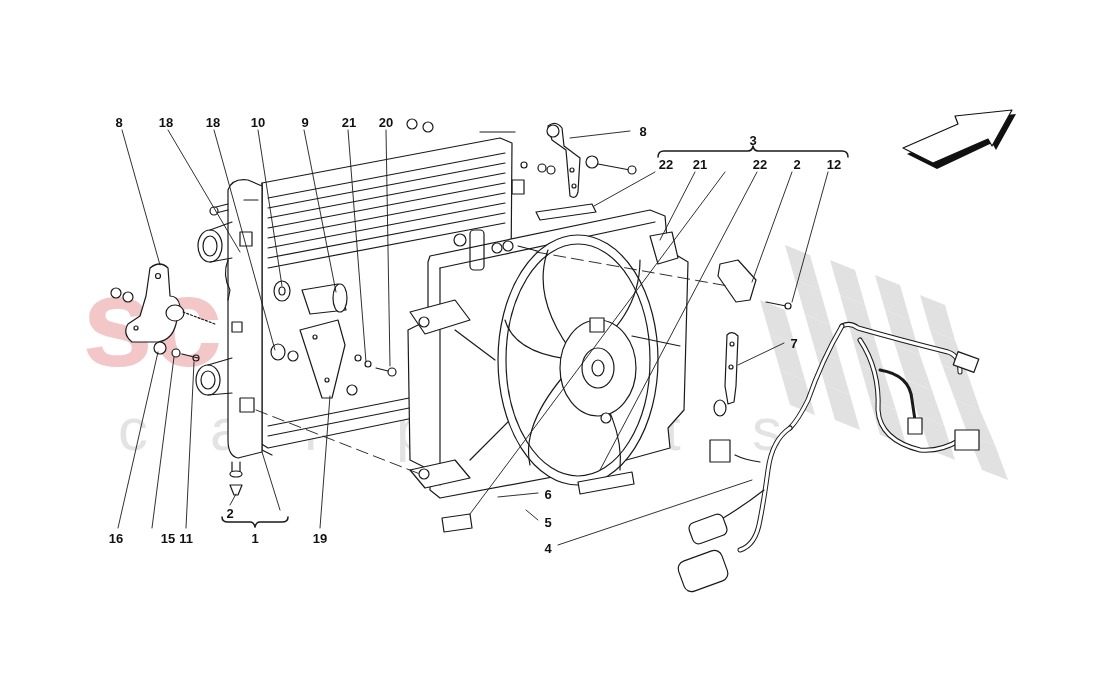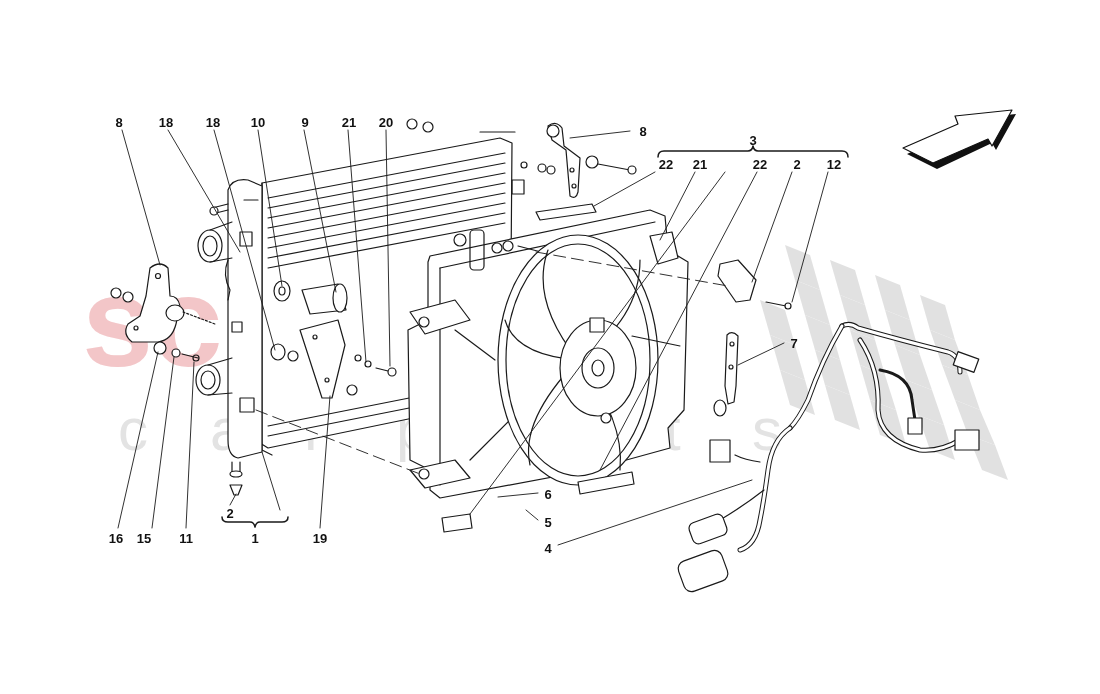--- a/index.html
+++ b/index.html
@@ -267,17 +267,17 @@
   <div class="callout" style="left:700px;top:158px">21</div>
   <div class="callout" style="left:760px;top:158px">22</div>
   <div class="callout" style="left:797px;top:158px">2</div>
   <div class="callout" style="left:834px;top:158px">12</div>
   <div class="callout" style="left:794px;top:337px">7</div>
   <div class="callout" style="left:548px;top:488px">6</div>
   <div class="callout" style="left:548px;top:516px">5</div>
   <div class="callout" style="left:548px;top:542px">4</div>
   <div class="callout" style="left:230px;top:507px">2</div>
   <div class="callout" style="left:116px;top:532px">16</div>
-  <div class="callout" style="left:144px;top:532px">15</div>
+  <div class="callout" style="left:168px;top:532px">15</div>
   <div class="callout" style="left:186px;top:532px">11</div>
   <div class="callout" style="left:255px;top:532px">1</div>
   <div class="callout" style="left:320px;top:532px">19</div>
 </div>
 
 </body></html>

